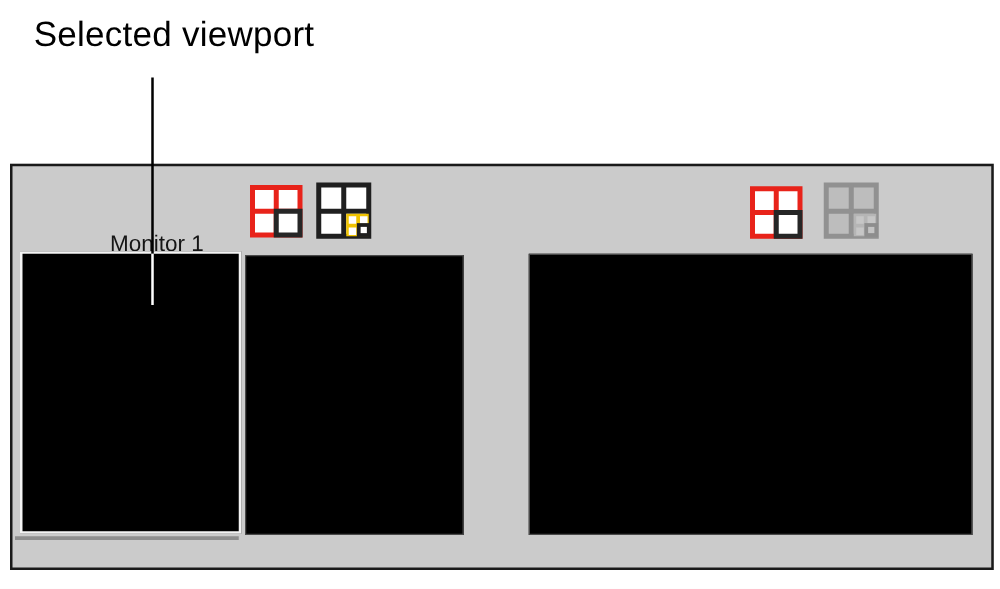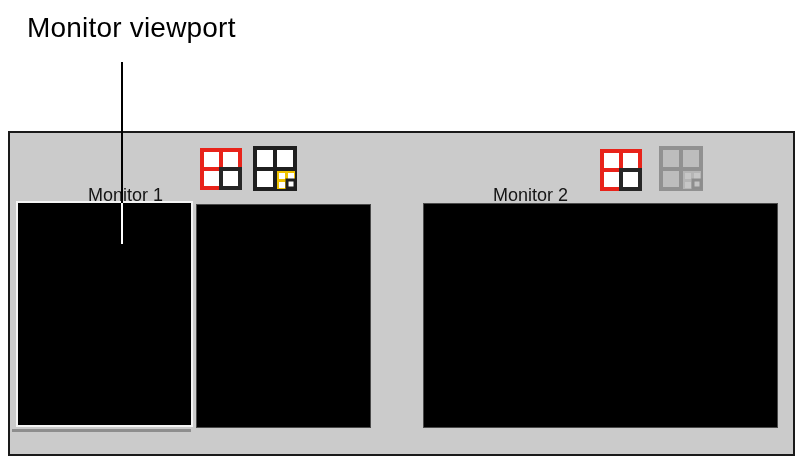--- a/index.html
+++ b/index.html
@@ -33,21 +33,21 @@
   .viewport.selected{border:2px solid #f4f4f4;box-sizing:border-box;}
   .selected-shadow{
     position:absolute;background:#8e8e8e;height:3px;
   }
 </style>
 </head>
 <body>
 
 <div id="stage">
 
-  <div class="callout-label">Monitor viewport</div>
+  <div class="callout-label">Selected viewport</div>
   <div class="callout-line-black"></div>
   <div class="callout-line-white"></div>
 
   <div class="panel">
 
     <div class="monitor-label" style="left:78px;top:33px;">Monitor 1</div>
 
     <div class="icon" style="left:189px;top:14px;">
       <svg width="44" height="44" viewBox="0 0 44 44">
         <rect x="3" y="3" width="38" height="38" fill="#ffffff" stroke="#e8231a" stroke-width="4"></rect>
@@ -63,21 +63,20 @@
         <line x1="23" y1="3" x2="23" y2="44" stroke="#1f1f1f" stroke-width="4"></line>
         <line x1="3" y1="24" x2="43" y2="24" stroke="#1f1f1f" stroke-width="4"></line>
         <rect x="25" y="26" width="18" height="18" fill="#f0c300"></rect>
         <rect x="27" y="28" width="6" height="6" fill="#ffffff"></rect>
         <rect x="36" y="28" width="6" height="6" fill="#ffffff"></rect>
         <rect x="27" y="37" width="6" height="6" fill="#ffffff"></rect>
         <rect x="35" y="35" width="8" height="8" fill="#ffffff" stroke="#1f1f1f" stroke-width="3"></rect>
       </svg>
     </div>
 
-    <div class="monitor-label" style="left:483px;top:33px;">Monitor 2</div>
 
     <div class="icon" style="left:589px;top:15px;">
       <svg width="44" height="44" viewBox="0 0 44 44">
         <rect x="3" y="3" width="38" height="38" fill="#ffffff" stroke="#e8231a" stroke-width="4"></rect>
         <line x1="22" y1="3" x2="22" y2="41" stroke="#e8231a" stroke-width="4"></line>
         <line x1="3" y1="22" x2="41" y2="22" stroke="#e8231a" stroke-width="4"></line>
         <rect x="22" y="22" width="19" height="19" fill="#ffffff" stroke="#262626" stroke-width="4"></rect>
       </svg>
     </div>
 

